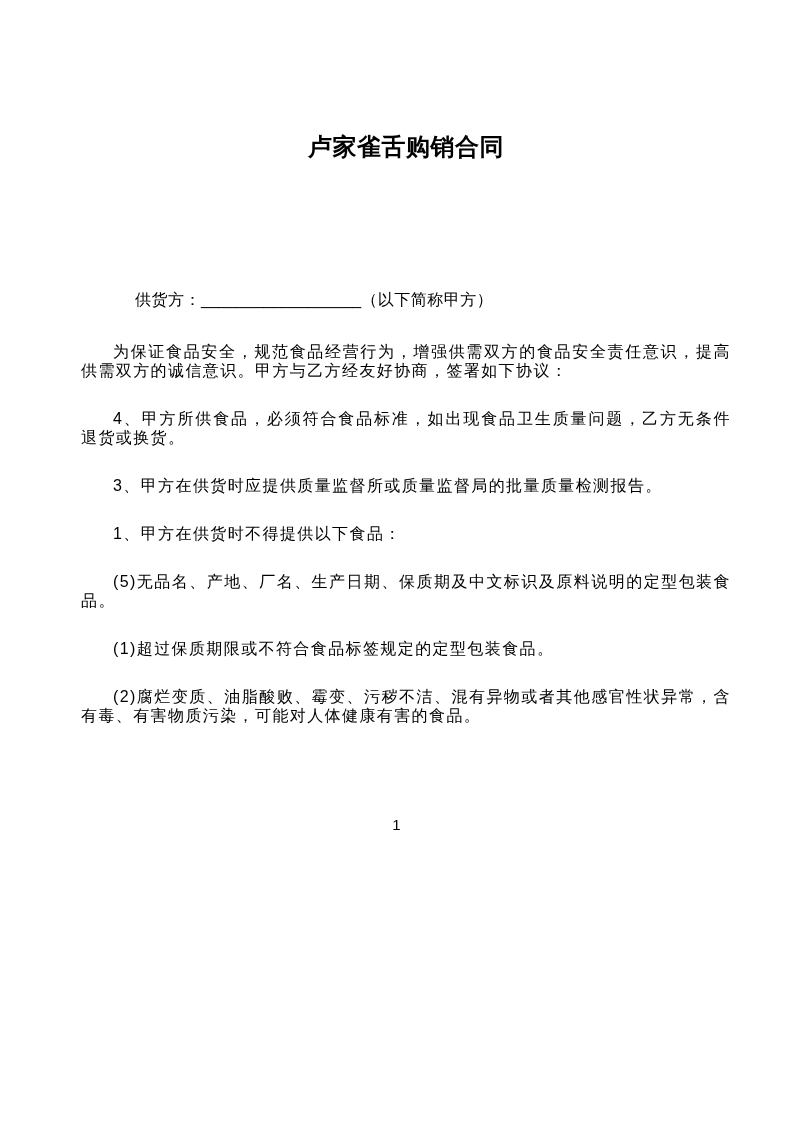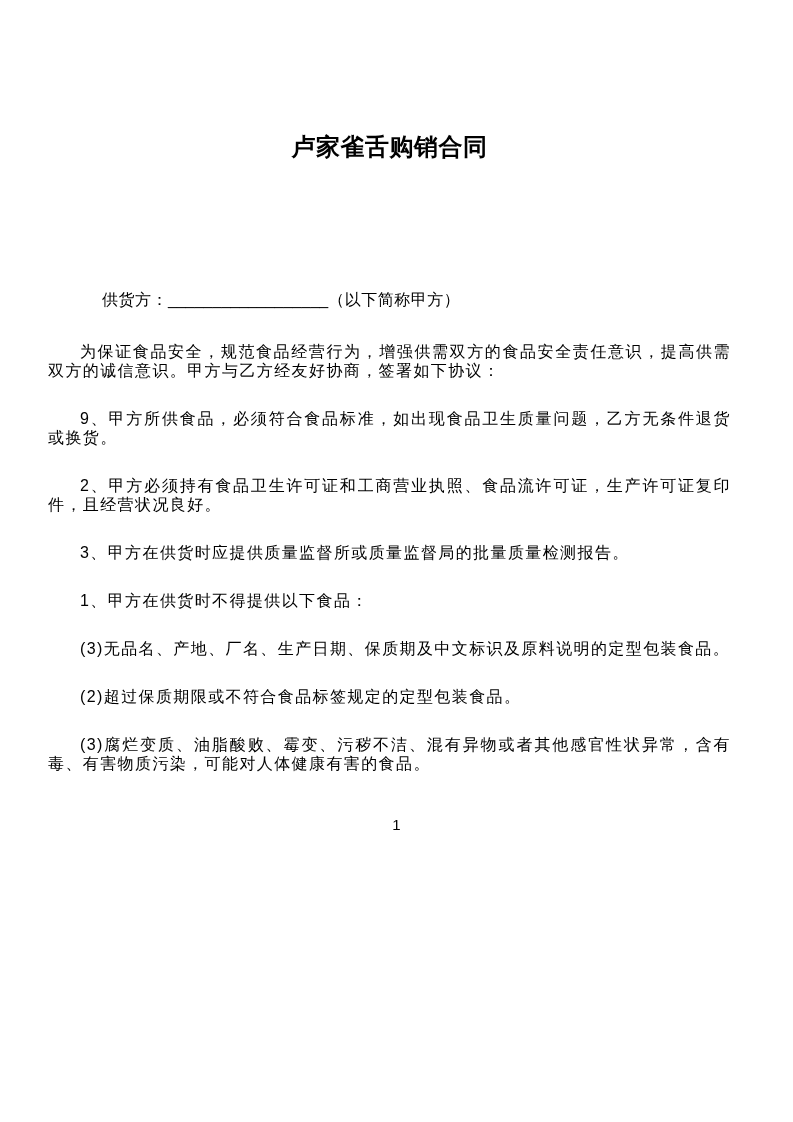--- a/index.html
+++ b/index.html
@@ -9,21 +9,21 @@
   }
   .page {
     position: relative;
     width: 793px;
     height: 874px;
     margin: 0;
     background: #ffffff;
     color: #000000;
     font-family: "Liberation Sans", sans-serif;
     box-sizing: border-box;
-    padding: 130px 62px 0 48px;
+    padding: 130px 62px 0 81px;
     overflow: hidden;
   }
   .doc-title {
     font-size: 24px;
     font-weight: bold;
     letter-spacing: 0.5px;
     line-height: 33px;
     text-align: center;
     margin: 0 0 124px 0;
   }
@@ -63,29 +63,28 @@
 <div class="page">
 
   <h1 class="doc-title">卢家雀舌购销合同</h1>
 
   <p class="party-line"><span>供货方：</span><span class="blank">__________________</span><span>（以下简称甲方）</span></p>
 
 
   <p class="body-para">为保证食品安全，规范食品经营行为，增强供需双方的食品安全责任意识，提高供需双方的诚信意识。甲方与乙方经友好协商，签署如下协议：</p>
 
 
-  <p class="body-para">9、甲方所供食品，必须符合食品标准，如出现食品卫生质量问题，乙方无条件退货或换货。</p>
+  <p class="body-para">4、甲方所供食品，必须符合食品标准，如出现食品卫生质量问题，乙方无条件退货或换货。</p>
 
-  <p class="body-para">2、甲方必须持有食品卫生许可证和工商营业执照、食品流许可证，生产许可证复印件，且经营状况良好。</p>
 
   <p class="body-para">3、甲方在供货时应提供质量监督所或质量监督局的批量质量检测报告。</p>
 
   <p class="body-para">1、甲方在供货时不得提供以下食品：</p>
 
-  <p class="body-para">(3)无品名、产地、厂名、生产日期、保质期及中文标识及原料说明的定型包装食品。</p>
+  <p class="body-para">(5)无品名、产地、厂名、生产日期、保质期及中文标识及原料说明的定型包装食品。</p>
 
-  <p class="body-para">(2)超过保质期限或不符合食品标签规定的定型包装食品。</p>
+  <p class="body-para">(1)超过保质期限或不符合食品标签规定的定型包装食品。</p>
 
-  <p class="body-para">(3)腐烂变质、油脂酸败、霉变、污秽不洁、混有异物或者其他感官性状异常，含有毒、有害物质污染，可能对人体健康有害的食品。</p>
+  <p class="body-para">(2)腐烂变质、油脂酸败、霉变、污秽不洁、混有异物或者其他感官性状异常，含有毒、有害物质污染，可能对人体健康有害的食品。</p>
 
   <div class="page-number">1</div>
 
 </div>
 
 </body></html>

